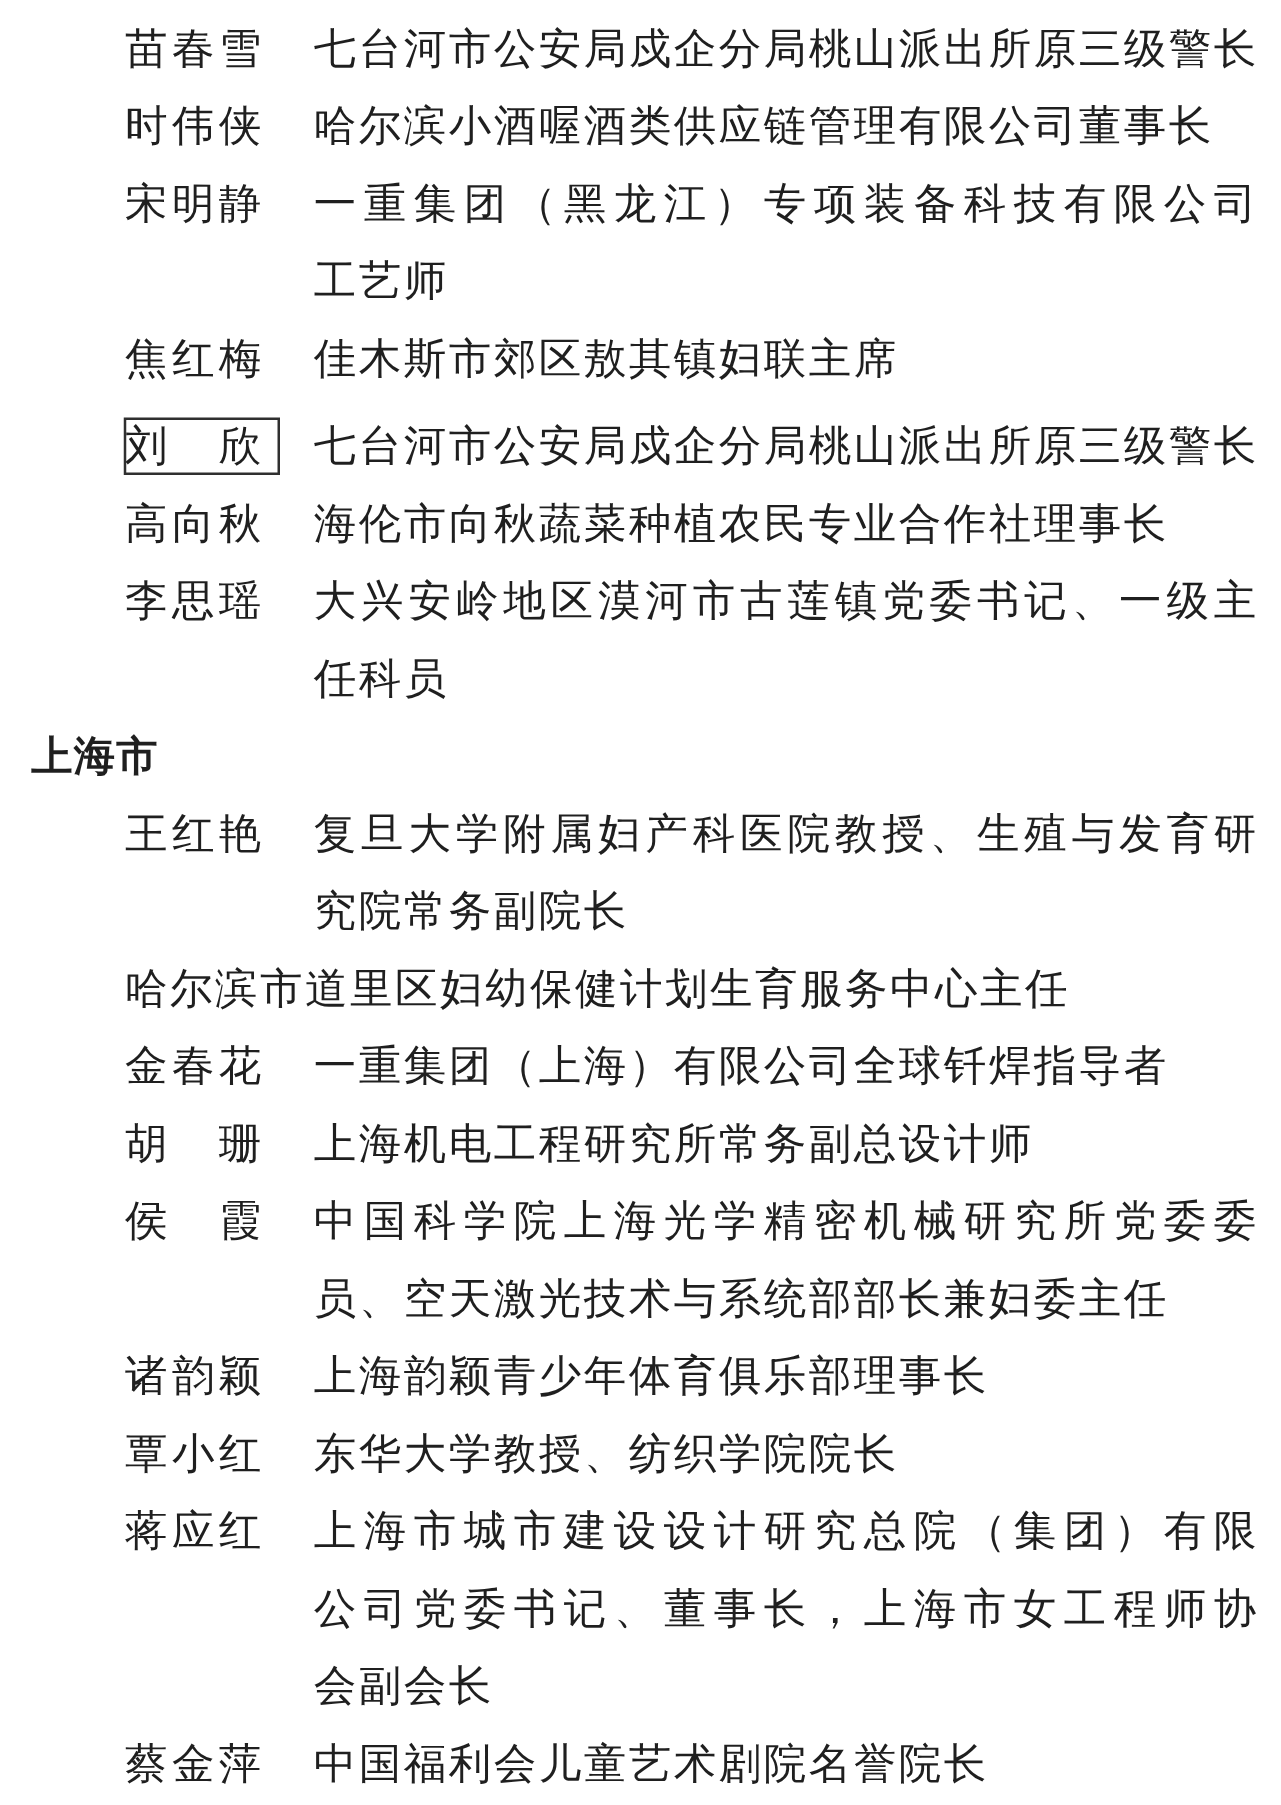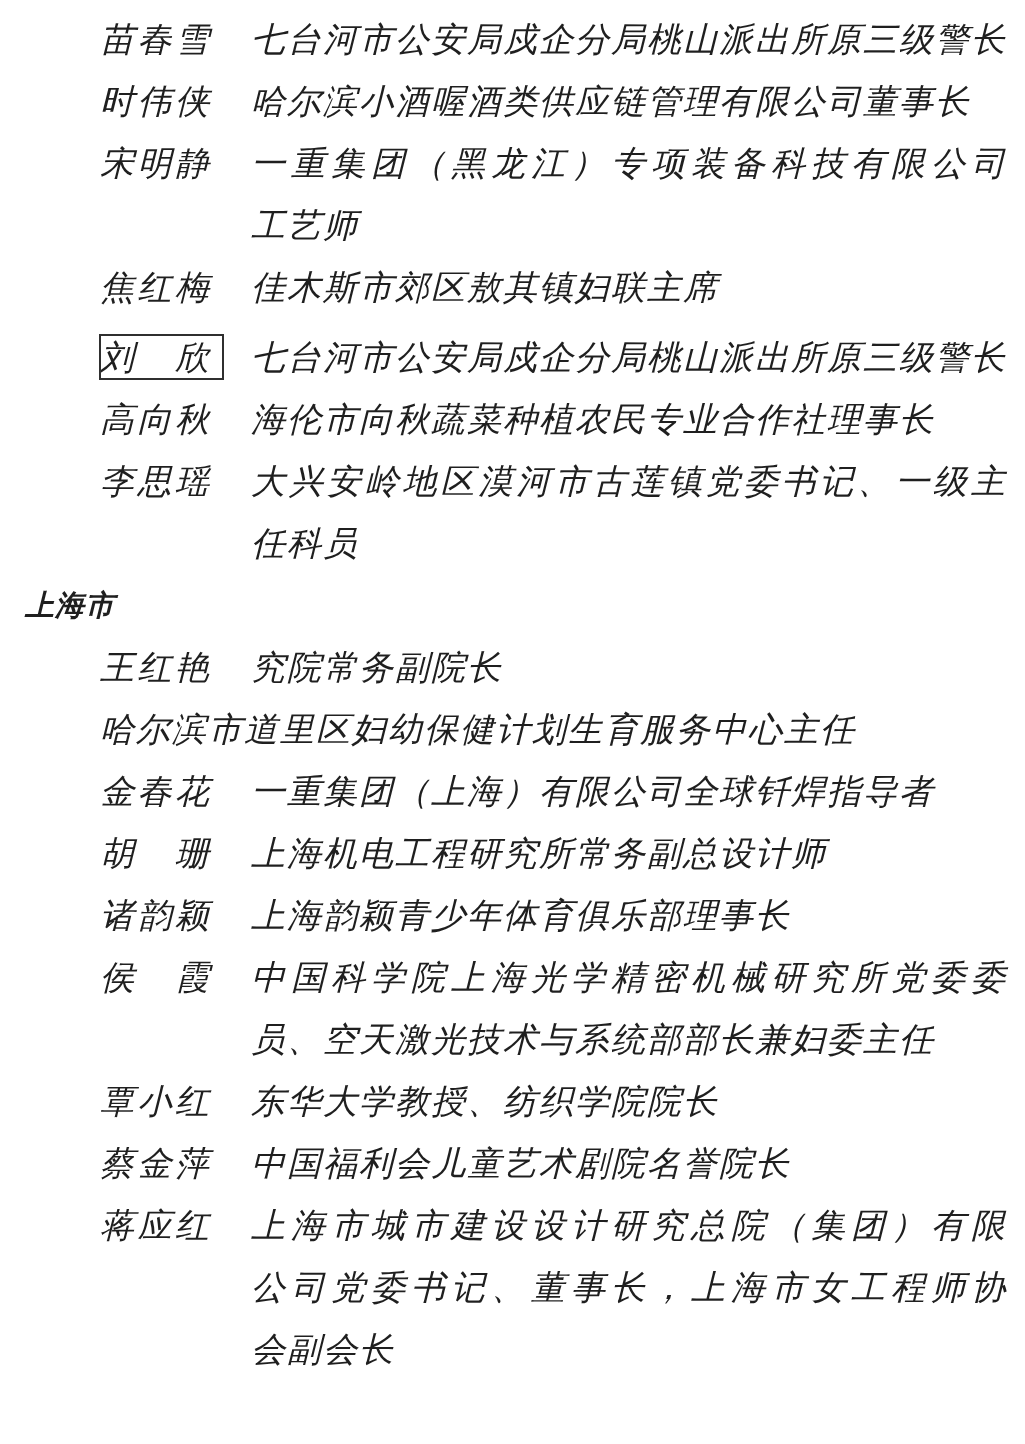--- a/index.html
+++ b/index.html
@@ -8,30 +8,29 @@
     background: #ffffff;
   }
   .page {
     position: relative;
     width: 1025px;
     height: 1444px;
     background: #ffffff;
     color: #1f1f1f;
     font-family: "DejaVu Serif", "Liberation Serif", serif;
     overflow: hidden;
-    font-style: italic;
   }
   .doc-body {
     padding-top: 8px;
   }
   .section-header {
     padding-left: 25px;
     font-family: "DejaVu Sans", "Liberation Sans", sans-serif;
     font-weight: 700;
-    font-size: 29px;
+    font-size: 33px;
     line-height: 62px;
     letter-spacing: 1px;
     white-space: nowrap;
   }
   .list-entry {
     display: flex;
     align-items: flex-start;
     padding-left: 100px;
   }
   .list-entry.boxed {
@@ -131,20 +130,21 @@
             </div>
   </div>
         </div>
   </div>
       <div class="section">
     <div class="section-header">上海市</div>
     <div class="entry-list">
           <div class="list-entry">
     <div class="name-cell">王红艳</div>
     <div class="desc-cell">
+              <div class="desc-line fill">复旦大学附属妇产科医院教授、生殖与发育研</div>
               <div class="desc-line">究院常务副院长</div>
             </div>
   </div>
           <div class="list-entry">
     <div class="desc-cell">
               <div class="desc-line">哈尔滨市道里区妇幼保健计划生育服务中心主任</div>
             </div>
   </div>
           <div class="list-entry">
     <div class="name-cell">金春花</div>
@@ -152,48 +152,48 @@
               <div class="desc-line">一重集团（上海）有限公司全球钎焊指导者</div>
             </div>
   </div>
           <div class="list-entry">
     <div class="name-cell">胡　珊</div>
     <div class="desc-cell">
               <div class="desc-line">上海机电工程研究所常务副总设计师</div>
             </div>
   </div>
           <div class="list-entry">
-    <div class="name-cell">诸韵颖</div>
-    <div class="desc-cell">
-              <div class="desc-line">上海韵颖青少年体育俱乐部理事长</div>
-            </div>
-  </div>
-          <div class="list-entry">
     <div class="name-cell">侯　霞</div>
     <div class="desc-cell">
               <div class="desc-line fill">中国科学院上海光学精密机械研究所党委委</div>
               <div class="desc-line">员、空天激光技术与系统部部长兼妇委主任</div>
             </div>
   </div>
           <div class="list-entry">
+    <div class="name-cell">诸韵颖</div>
+    <div class="desc-cell">
+              <div class="desc-line">上海韵颖青少年体育俱乐部理事长</div>
+            </div>
+  </div>
+          <div class="list-entry">
     <div class="name-cell">覃小红</div>
     <div class="desc-cell">
               <div class="desc-line">东华大学教授、纺织学院院长</div>
-            </div>
-  </div>
-          <div class="list-entry">
-    <div class="name-cell">蔡金萍</div>
-    <div class="desc-cell">
-              <div class="desc-line">中国福利会儿童艺术剧院名誉院长</div>
             </div>
   </div>
           <div class="list-entry">
     <div class="name-cell">蒋应红</div>
     <div class="desc-cell">
               <div class="desc-line fill">上海市城市建设设计研究总院（集团）有限</div>
               <div class="desc-line fill">公司党委书记、董事长，上海市女工程师协</div>
               <div class="desc-line">会副会长</div>
             </div>
   </div>
+          <div class="list-entry">
+    <div class="name-cell">蔡金萍</div>
+    <div class="desc-cell">
+              <div class="desc-line">中国福利会儿童艺术剧院名誉院长</div>
+            </div>
+  </div>
         </div>
   </div>
     </div>
 </div>
 
 </body></html>

